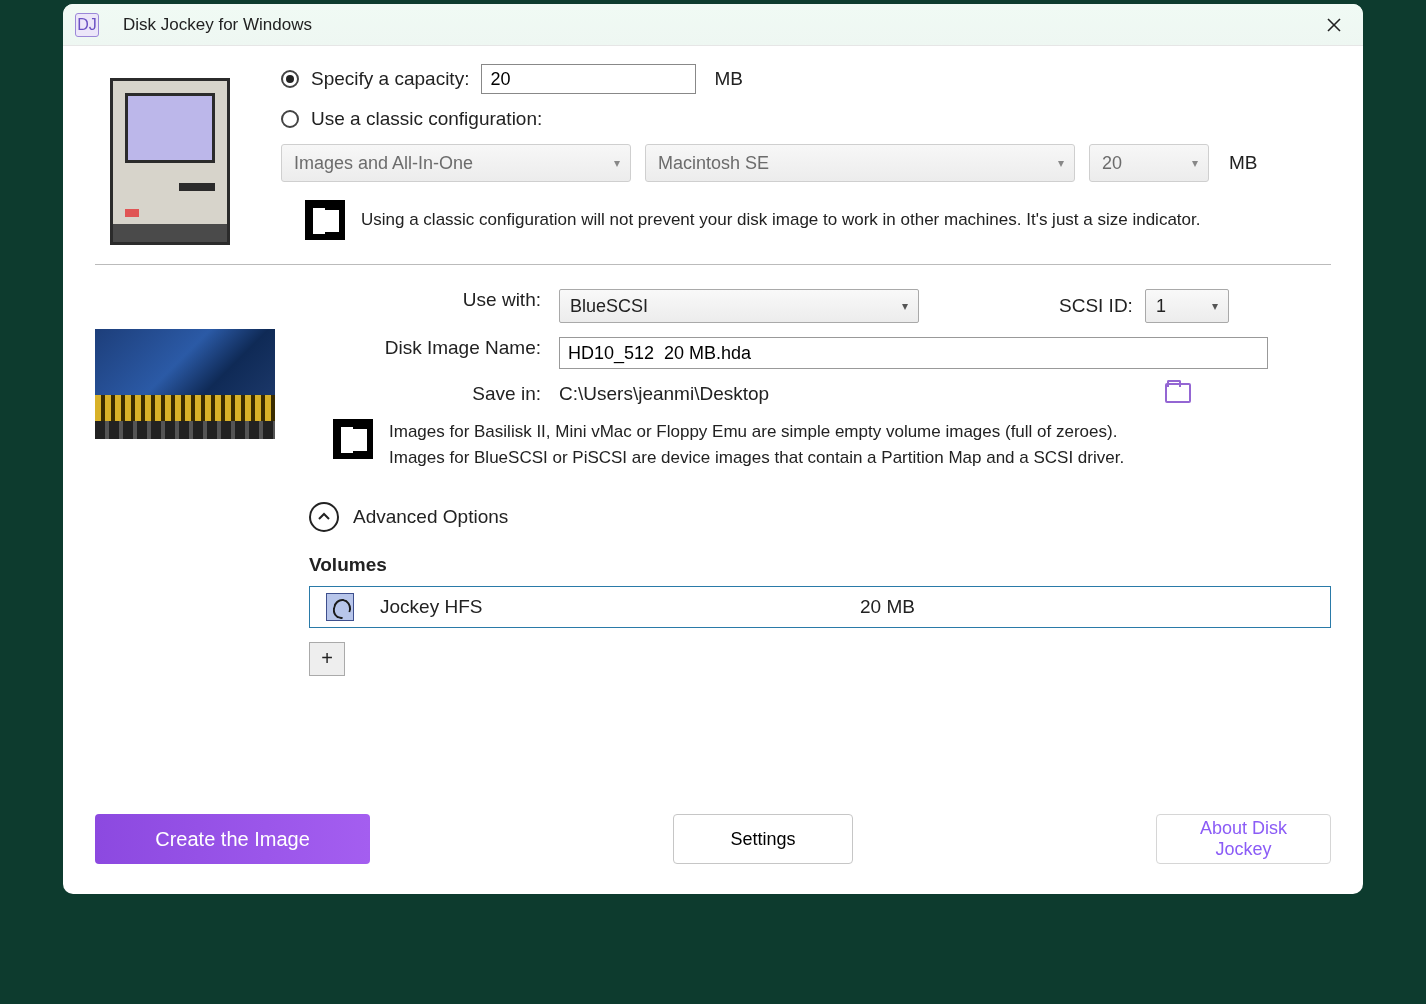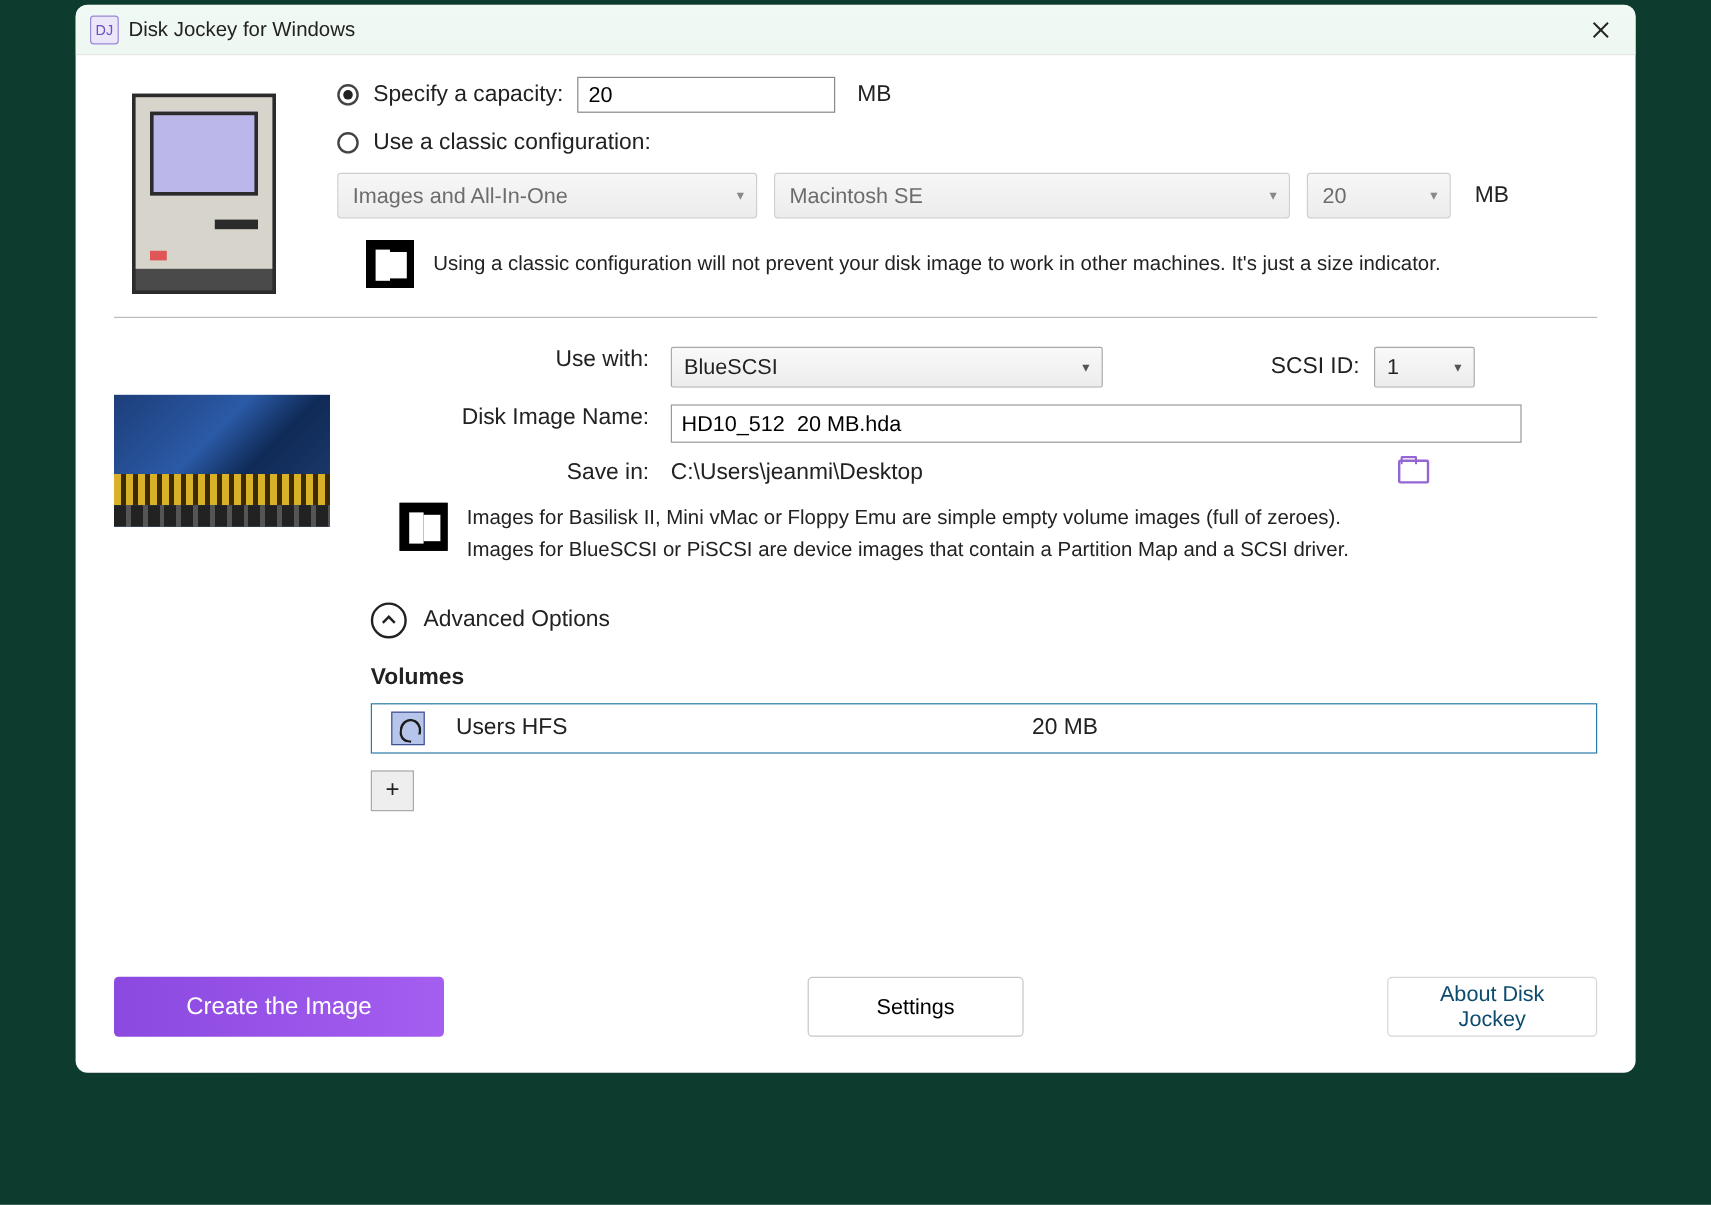--- a/index.html
+++ b/index.html
@@ -24,28 +24,28 @@
   .titlebar {
     height: 42px;
     background: linear-gradient(#f0faf4, #eef7f2);
     display: flex;
     align-items: center;
     padding: 0 12px;
     border-bottom: 1px solid #e6e6e6;
   }
   .titlebar .app-icon {
     width: 24px; height: 24px;
-    margin-right: 8px;
+    margin-right: 24px;
     display: inline-flex;
     align-items: center;
     justify-content: center;
     background: #ece6f9;
     border: 1px solid #9b87d8;
     border-radius: 3px;
-    font-size: 12px;
+    font-size: 16px;
     color: #6b51c3;
   }
   .titlebar .title { font-size: 17px; }
   .titlebar .spacer { flex: 1; }
   .titlebar .close {
     width: 34px; height: 34px;
     display: flex; align-items: center; justify-content: center;
     font-size: 16px; cursor: pointer;
   }
   .titlebar .close svg { width: 16px; height: 16px; }
@@ -374,21 +374,21 @@
     border: 1px solid #c6c6c6;
     background: #fff;
     border-radius: 4px;
     font-size: 18px;
     padding: 0 26px;
     cursor: pointer;
     display: flex; align-items: center; justify-content: center;
     font-family: inherit;
   }
   .btn-settings { width: 180px; }
-  .btn-about { width: 175px; color:#0c4a6e; border-color:#d6d6d6;}
+  .btn-about { width: 175px; color:#8b5cf6; border-color:#d6d6d6;}
   .btn-primary {
     width: 275px;
     background: linear-gradient(90deg,#8c49e0,#a45ef0);
     border: none;
     color: #fff;
     font-size: 20px;
   }
 </style>
 </head>
 <body>
@@ -504,21 +504,21 @@
                 </svg>
             </span>
             <span>Advanced Options</span>
           </div>
 
           <div class="volumes-label">Volumes</div>
 
           <div class="volumes-table">
             <div class="vol-row">
               <span class="vol-icon"></span>
-              <span class="vol-name">Users HFS</span>
+              <span class="vol-name">Jockey HFS</span>
               <span class="vol-size">20 MB</span>
             </div>
           </div>
 
           <div class="add-btn">+</div>
         </div>
 
       </div>
     </div>
 

